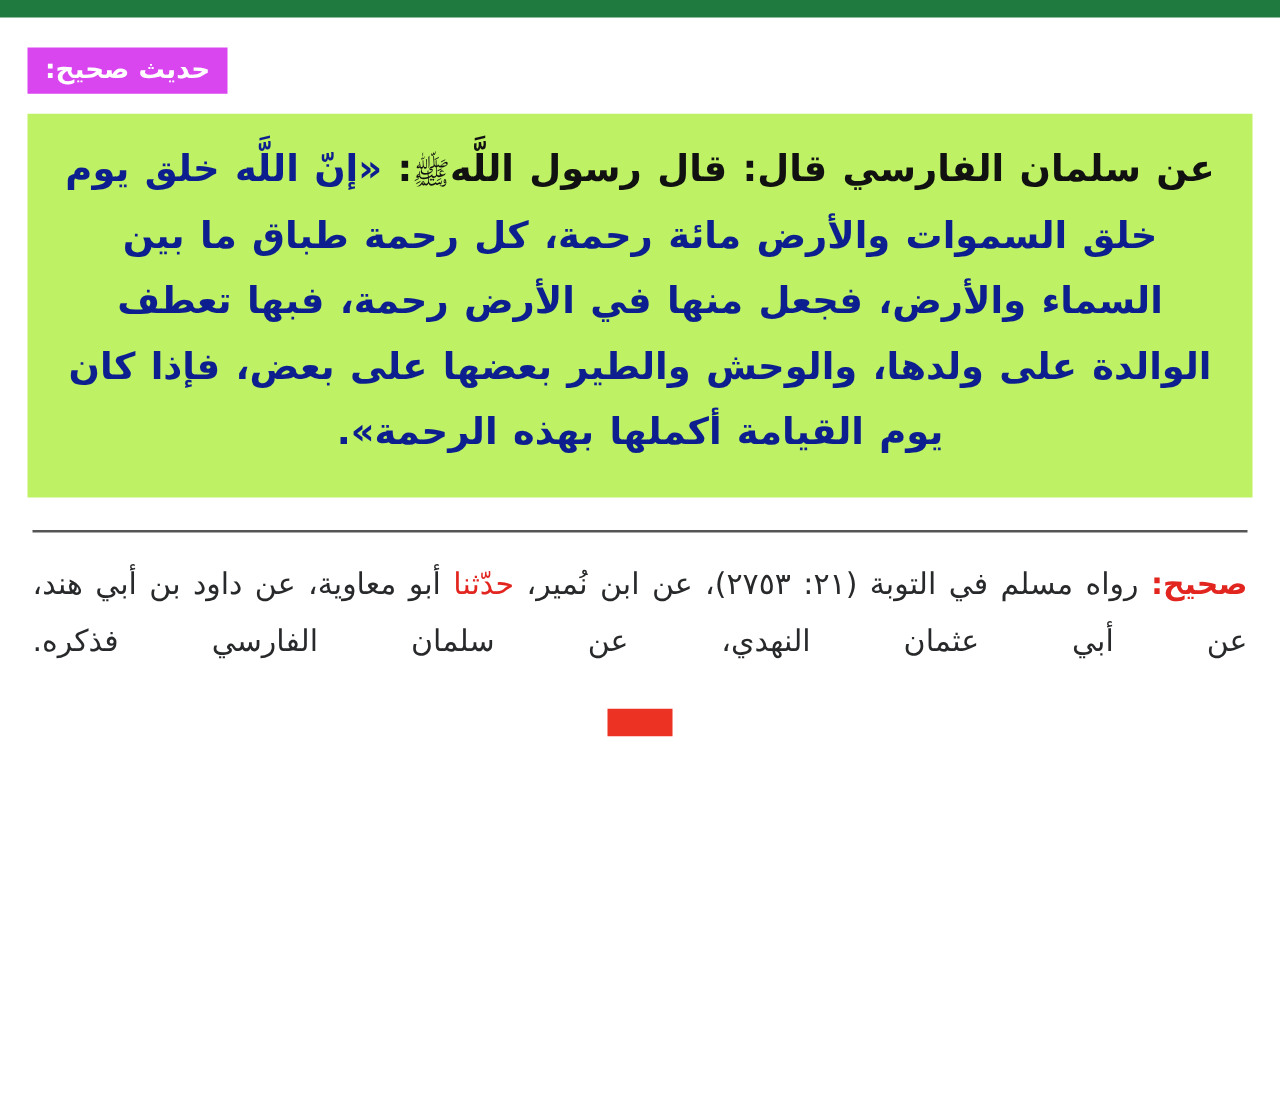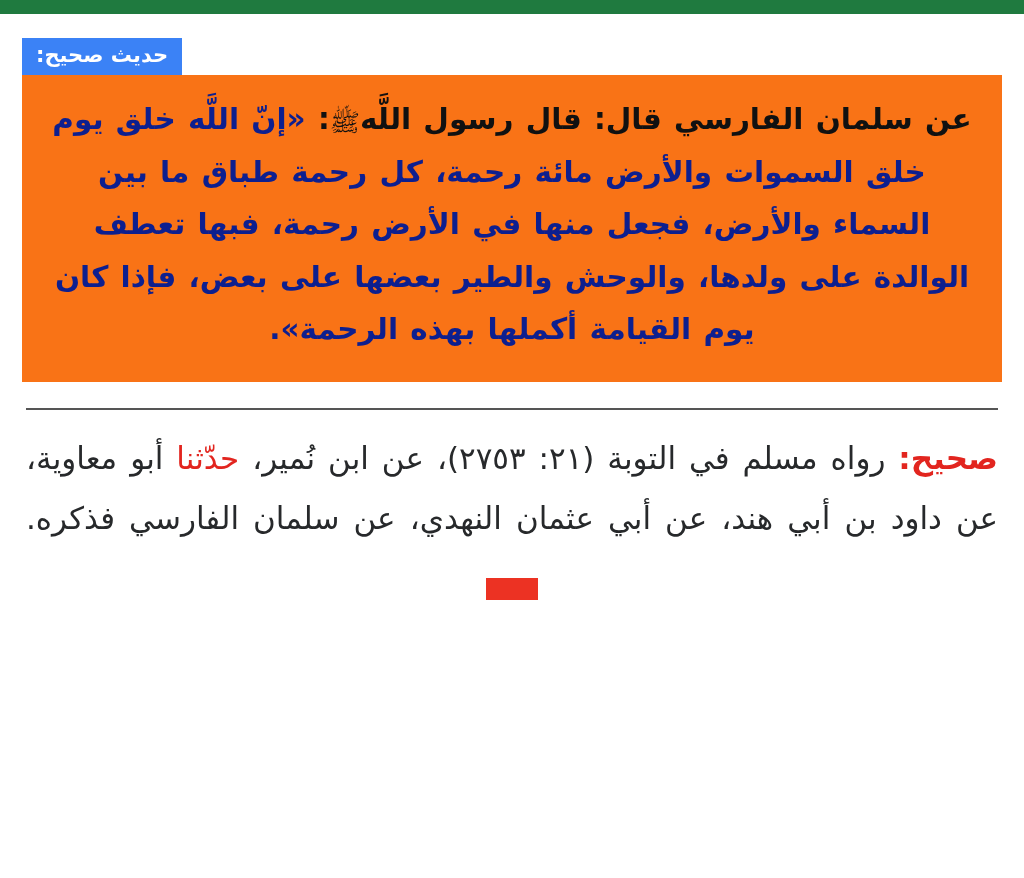--- a/index.html
+++ b/index.html
@@ -35,31 +35,31 @@
     width: 1024px;
     padding: 0 22px;
     box-sizing: border-box;
   }
   .label-row {
     display: flex;
     justify-content: flex-end;
     margin-top: 24px;
   }
   .hadith-label {
-    background: #3b82f6;
+    background: #d946ef;
     color: #ffffff;
     font-size: 21px;
     font-weight: bold;
     padding: 6px 14px 8px 14px;
     line-height: 1.1;
     display: inline-block;
   }
   .hadith-box {
-    background: #f97316;
-    margin-top: 0px;
+    background: #bef264;
+    margin-top: 16px;
     padding: 18px 26px 26px 26px;
     box-sizing: border-box;
   }
   .hadith-text {
     direction: rtl;
     text-align: center;
     color: #0d1f8f;
     font-size: 29.5px;
     font-weight: bold;
     line-height: 1.78;
@@ -78,21 +78,21 @@
   .divider {
     border: none;
     border-top: 2px solid #555555;
     margin: 26px 4px 0 4px;
   }
   .takhrij {
     direction: rtl;
     text-align: justify;
     text-align-last: justify;
     color: #27292b;
-    font-size: 31px;
+    font-size: 24px;
     line-height: 1.95;
     margin-top: 18px;
     padding: 0 4px;
   }
   .takhrij .red {
     color: #e2251f;
     font-weight: bold;
   }
   .takhrij .red-soft {
     color: #e2251f;

